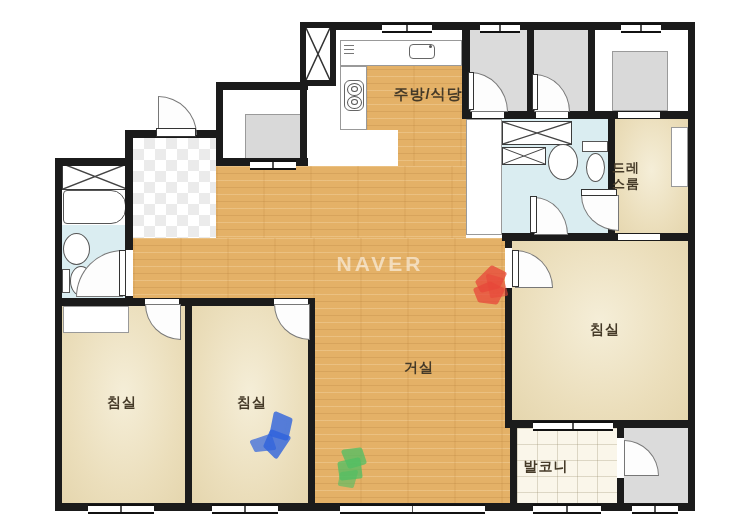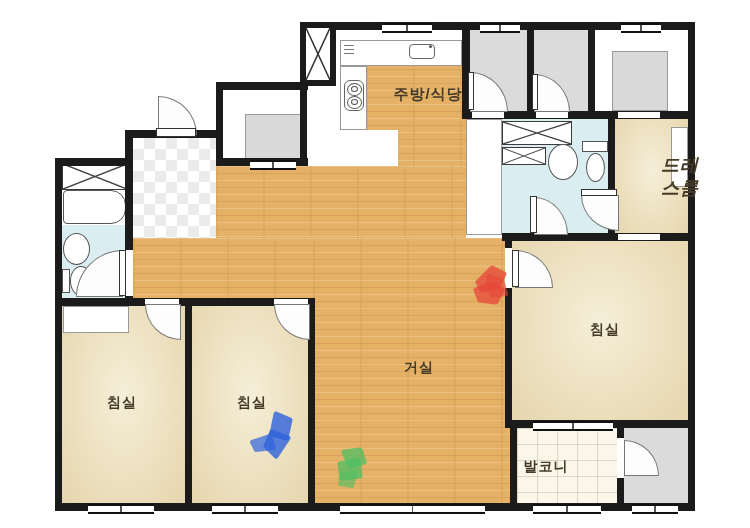--- a/index.html
+++ b/index.html
@@ -183,28 +183,29 @@
 
   <div class="arc" style="left:534px;top:197px;width:32px;height:36px;border-radius:0 100% 0 0;"></div>
   <div class="leaf" style="left:530px;top:196px;width:7px;height:37px;"></div>
 
   <div class="arc" style="left:581px;top:195px;width:36px;height:34px;border-radius:0 0 0 100%;"></div>
   <div class="leaf" style="left:581px;top:189px;width:36px;height:7px;"></div>
 
   <div class="arc" style="left:624px;top:440px;width:33px;height:34px;border-radius:0 100% 0 0;"></div>
 
   <div class="label" style="left:428px;top:94px;font-size:15px;">주방/식당</div>
-  <div class="label" style="left:680px;top:176px;font-size:18px;font-style:italic;">드레
+  <div class="label" style="left:626px;top:176px;font-size:13px;">드레
 스룸</div>
   <div class="label" style="left:122px;top:403px;">침실</div>
   <div class="label" style="left:252px;top:403px;">침실</div>
   <div class="label" style="left:605px;top:330px;">침실</div>
   <div class="label" style="left:419px;top:368px;">거실</div>
   <div class="label" style="left:546px;top:467px;">발코니</div>
 
+  <div class="watermark" style="left:380px;top:264px;">NAVER</div>
 
   <svg class="marker" style="left:468px;top:260px;" width="46" height="48" viewBox="0 0 46 48">
     <path d="M10 22 L24 8 L36 14 L30 26 L14 30 Z" opacity="0.75" stroke-width="5" stroke-linejoin="round" fill="#e8473a" stroke="#e8473a"></path>
     <path d="M8 30 L22 24 L34 30 L28 42 L12 40 Z" opacity="0.75" stroke-width="5" stroke-linejoin="round" fill="#e8473a" stroke="#e8473a"></path>
     <path d="M20 16 L34 20 L38 34 L24 36 Z" opacity="0.6" stroke-width="4" stroke-linejoin="round" fill="#e8473a" stroke="#e8473a"></path>
   </svg>
   <svg class="marker" style="left:246px;top:408px;" width="54" height="58" viewBox="0 0 54 58">
     <path d="M30 6 L44 12 L40 30 L26 26 Z" opacity="0.8" stroke-width="5" stroke-linejoin="round" fill="#2f63dd" stroke="#2f63dd"></path>
     <path d="M26 24 L42 30 L30 48 L20 38 Z" opacity="0.8" stroke-width="5" stroke-linejoin="round" fill="#2f63dd" stroke="#2f63dd"></path>
     <path d="M6 34 L24 28 L28 40 L10 42 Z" opacity="0.7" stroke-width="4" stroke-linejoin="round" fill="#2f63dd" stroke="#2f63dd"></path>

